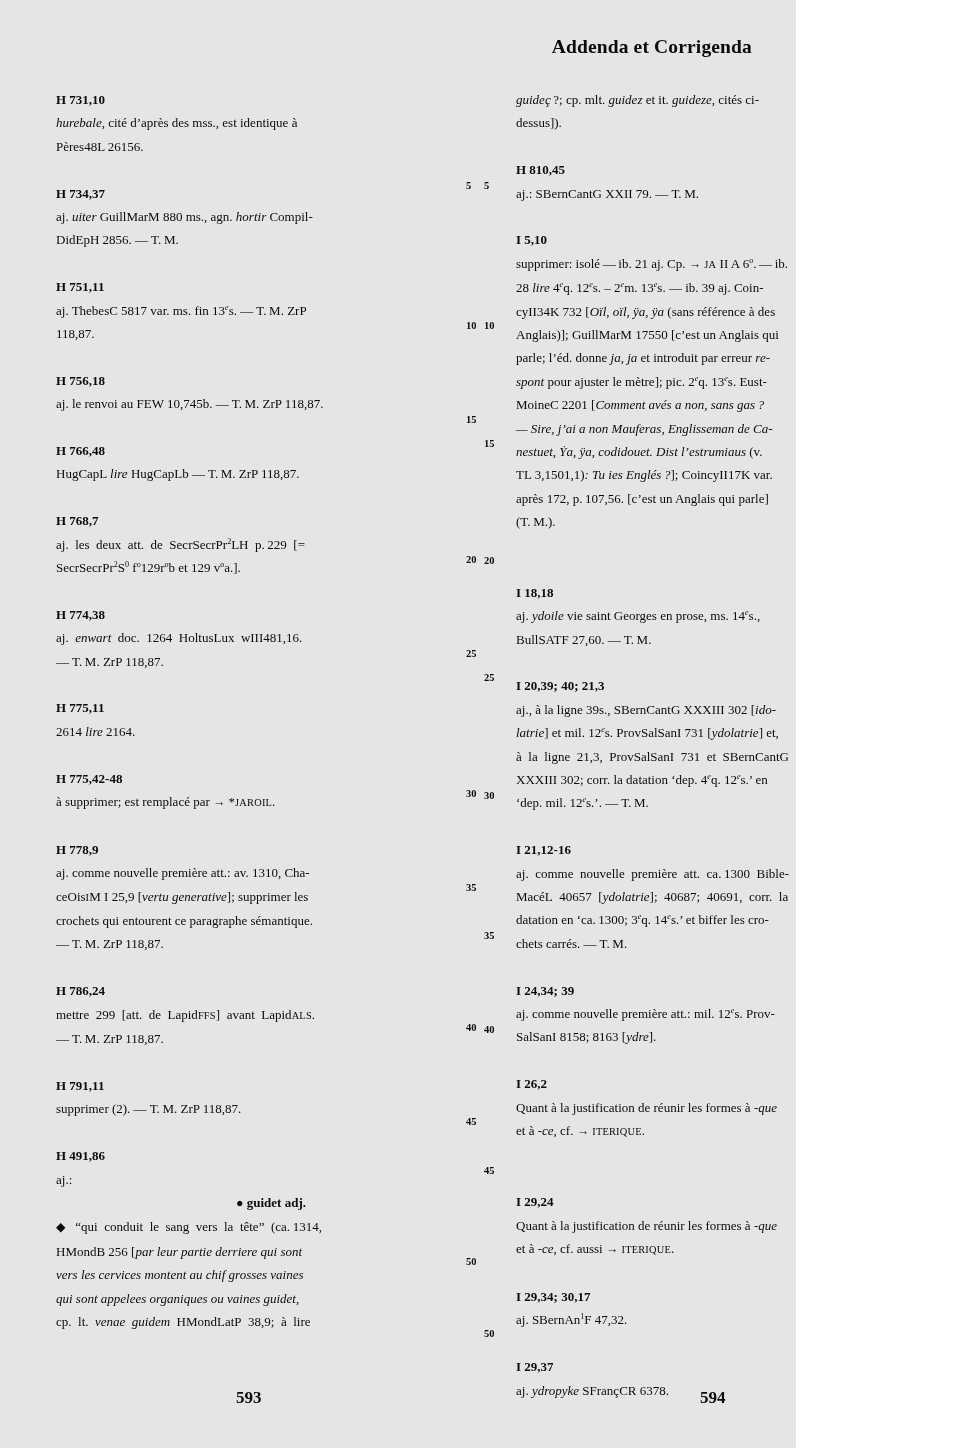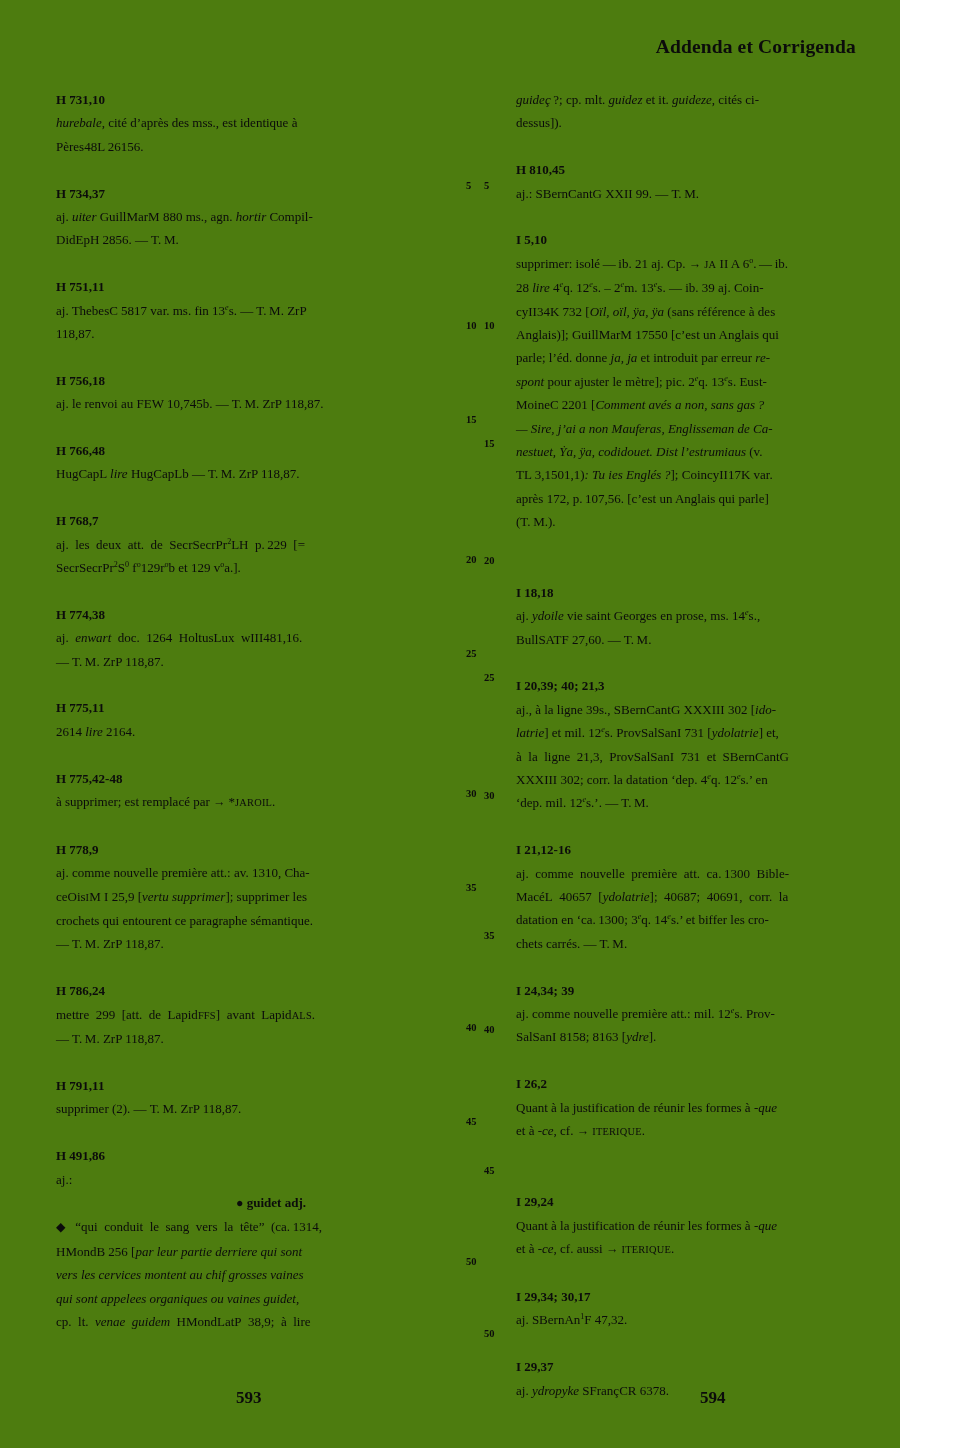--- a/index.html
+++ b/index.html
@@ -2,23 +2,23 @@
 <html><head>
 <meta charset="utf-8">
 <style>
   html, body {
     margin: 0;
     padding: 0;
     background: #ffffff;
   }
   .page {
     position: relative;
-    width: 900px;
+    width: 796px;
     height: 1448px;
-    background: #4d7c0f;
+    background: #e5e5e5;
     font-family: "Liberation Serif", "DejaVu Serif", serif;
     color: #0b0b0b;
     overflow: hidden;
   }
 
   
   .running-head {
     position: absolute;
     top: 36px;
     right: 44px;
@@ -148,21 +148,21 @@
       <div class="body">2614 <i>lire</i> 2164.</div>
     </div>
 
     <div class="entry">
       <div class="lemma">H 775,42-48</div>
       <div class="body">à supprimer; est remplacé par <span class="arrow">→</span> *<span class="sc">Jaroil</span>.</div>
     </div>
 
     <div class="entry">
       <div class="lemma">H 778,9</div>
-      <div class="body">aj. comme nouvelle première att.: av. 1310, Cha-<br>ceOis<span class="sc">i</span>M I 25,9 [<i>vertu supprimer</i>]; supprimer les<br>crochets qui entourent ce paragraphe sémantique.<br>— T. M. ZrP 118,87.</div>
+      <div class="body">aj. comme nouvelle première att.: av. 1310, Cha-<br>ceOis<span class="sc">i</span>M I 25,9 [<i>vertu generative</i>]; supprimer les<br>crochets qui entourent ce paragraphe sémantique.<br>— T. M. ZrP 118,87.</div>
     </div>
 
     <div class="entry">
       <div class="lemma">H 786,24</div>
       <div class="body">mettre&nbsp; 299&nbsp; [att.&nbsp; de&nbsp; Lapid<span class="sc">ffs</span>]&nbsp; avant&nbsp; Lapid<span class="sc">als</span>.<br>— T. M. ZrP 118,87.</div>
     </div>
 
     <div class="entry">
       <div class="lemma">H 791,11</div>
       <div class="body">supprimer (2). — T. M. ZrP 118,87.</div>
@@ -191,21 +191,21 @@
   </div>
 
   <div class="col col-right">
 
     <div class="entry">
       <div class="body"><i>guideç</i> ?; cp. mlt. <i>guidez</i> et it. <i>guideze</i>, cités ci-<br>dessus]).</div>
     </div>
 
     <div class="entry">
       <div class="lemma">H 810,45</div>
-      <div class="body">aj.: SBernCantG XXII 99. — T. M.</div>
+      <div class="body">aj.: SBernCantG XXII 79. — T. M.</div>
     </div>
 
     <div class="entry">
       <div class="lemma">I 5,10</div>
       <div class="body">supprimer: isolé — ib. 21 aj. Cp. <span class="arrow">→</span> <span class="sc">Ja</span> II A 6<span class="deg">o</span>. — ib.<br>28 <i>lire</i> 4<span class="ord">e</span>q. 12<span class="ord">e</span>s. – 2<span class="ord">e</span>m. 13<span class="ord">e</span>s. — ib. 39 aj. Coin-<br>cyII34K 732 [<i>Oïl, oïl, ÿa, ÿa</i> (sans référence à des<br>Anglais)]; GuillMarM 17550 [c’est un Anglais qui<br>parle; l’éd. donne <i>ja, ja</i> et introduit par erreur <i>re-</i><br><i>spont</i> pour ajuster le mètre]; pic. 2<span class="ord">e</span>q. 13<span class="ord">e</span>s. Eust-<br>MoineC 2201 [<i>Comment avés a non, sans gas ?</i><br><i>— Sire, j’ai a non Mauferas, Englisseman de Ca-</i><br><i>nestuet, Ẏa, ÿa, codidouet. Dist l’estrumiaus</i> (v.<br>TL 3,1501,1)<i>: Tu ies Englés ?</i>]; CoincyII17K var.<br>après 172, p. 107,56. [c’est un Anglais qui parle]<br>(T. M.).</div>
     </div>
 
     <div class="entry" style="margin-top:47px">
       <div class="lemma">I 18,18</div>
       <div class="body">aj. <i>ydoile</i> vie saint Georges en prose, ms. 14<span class="ord">e</span>s.,<br>BullSATF 27,60. — T. M.</div>

